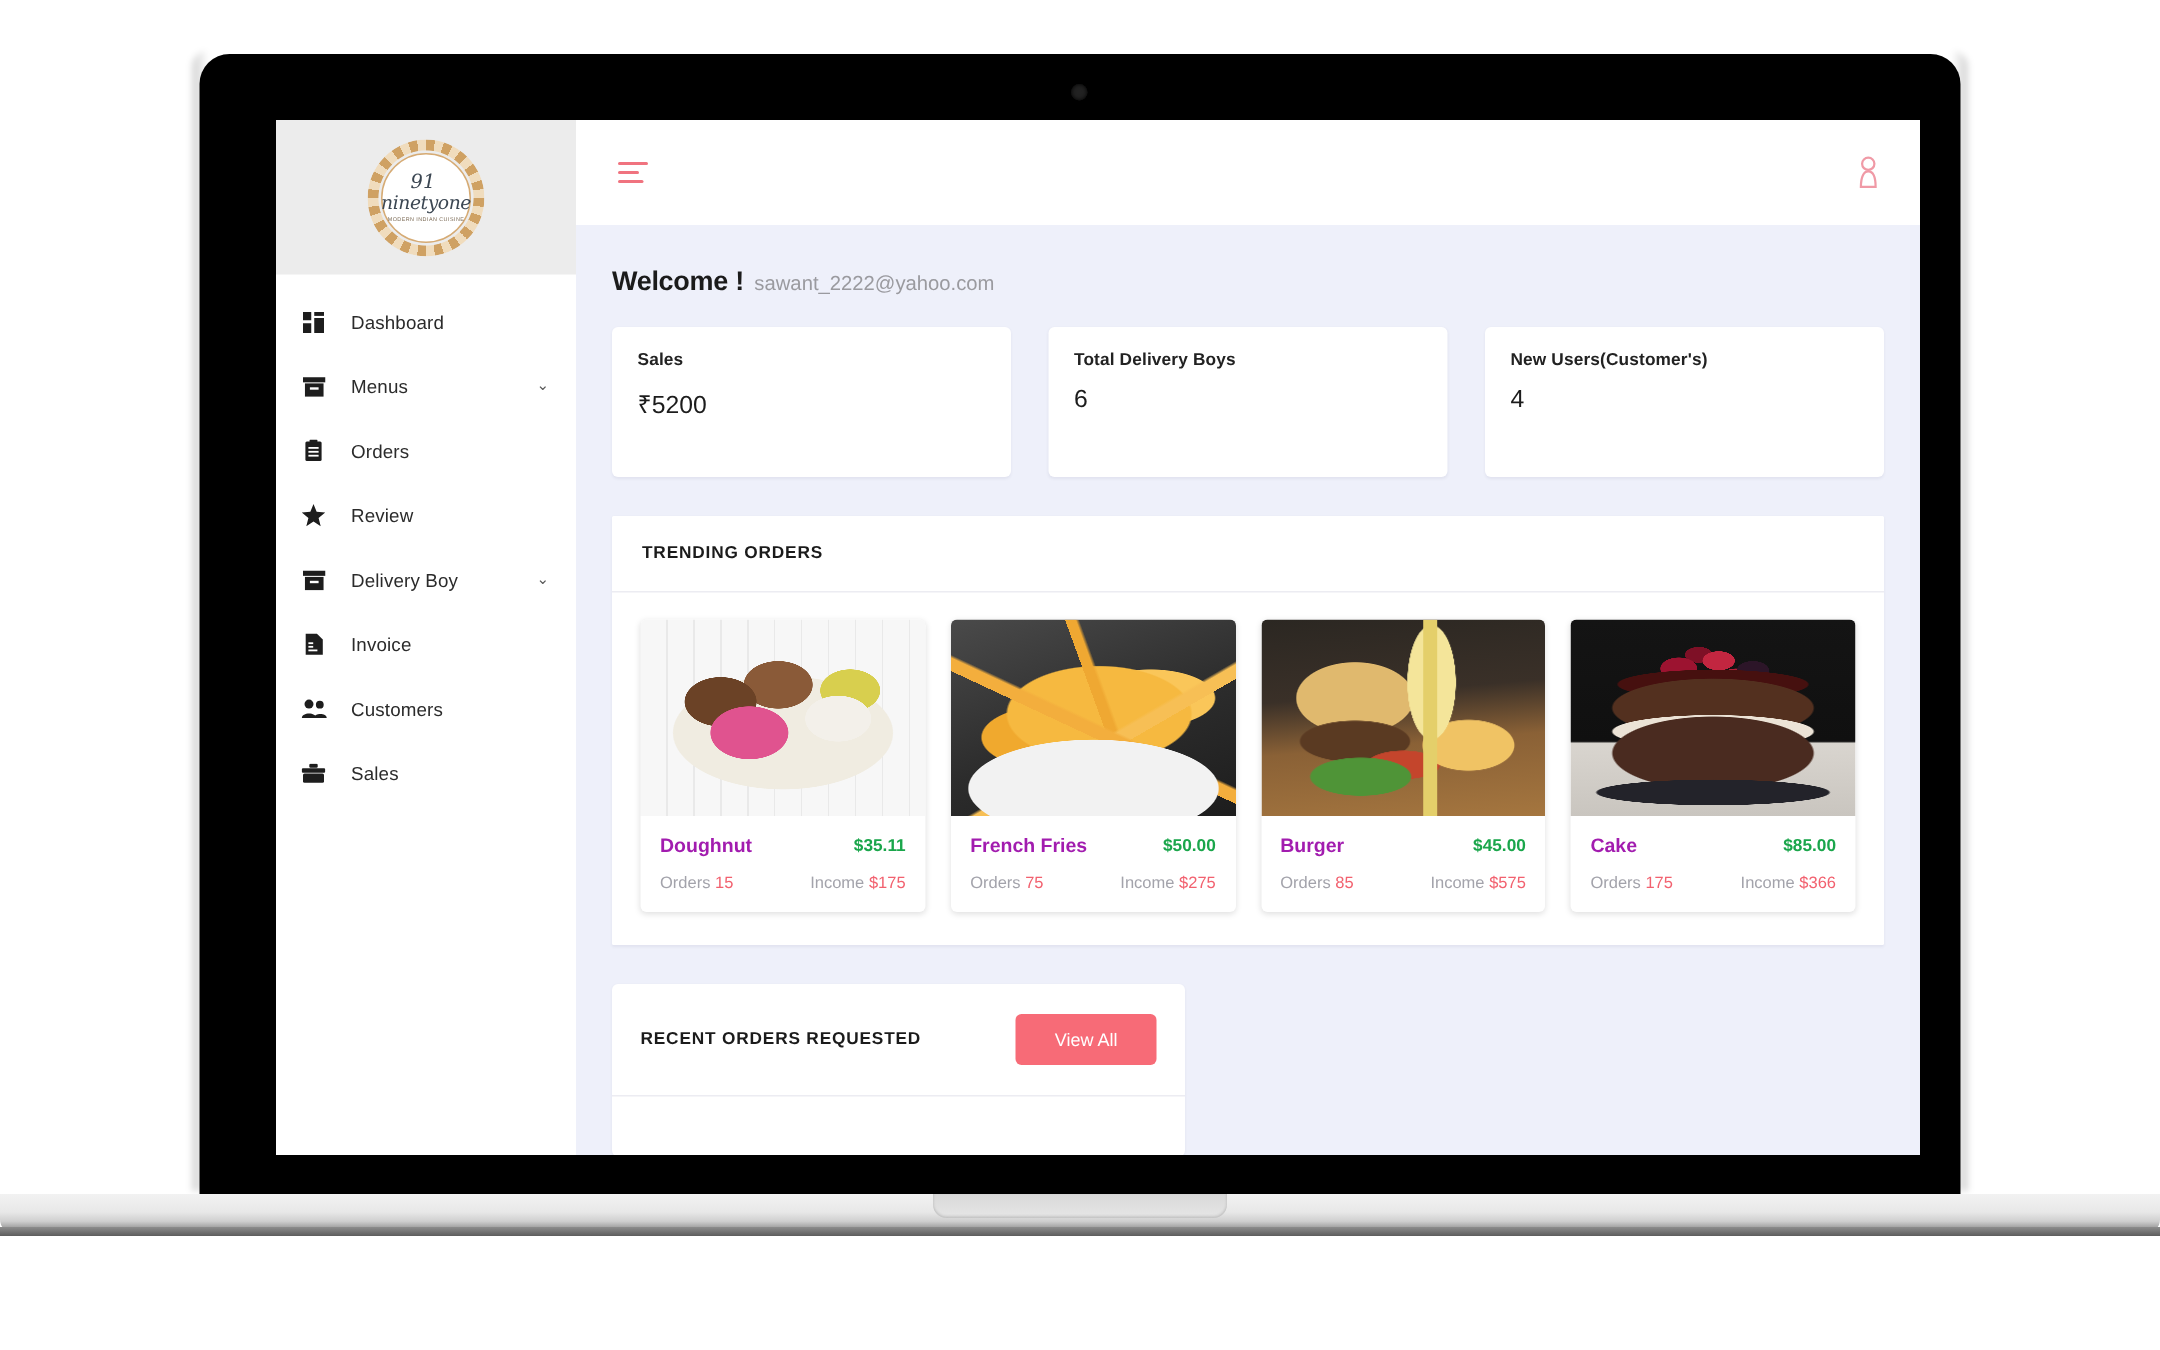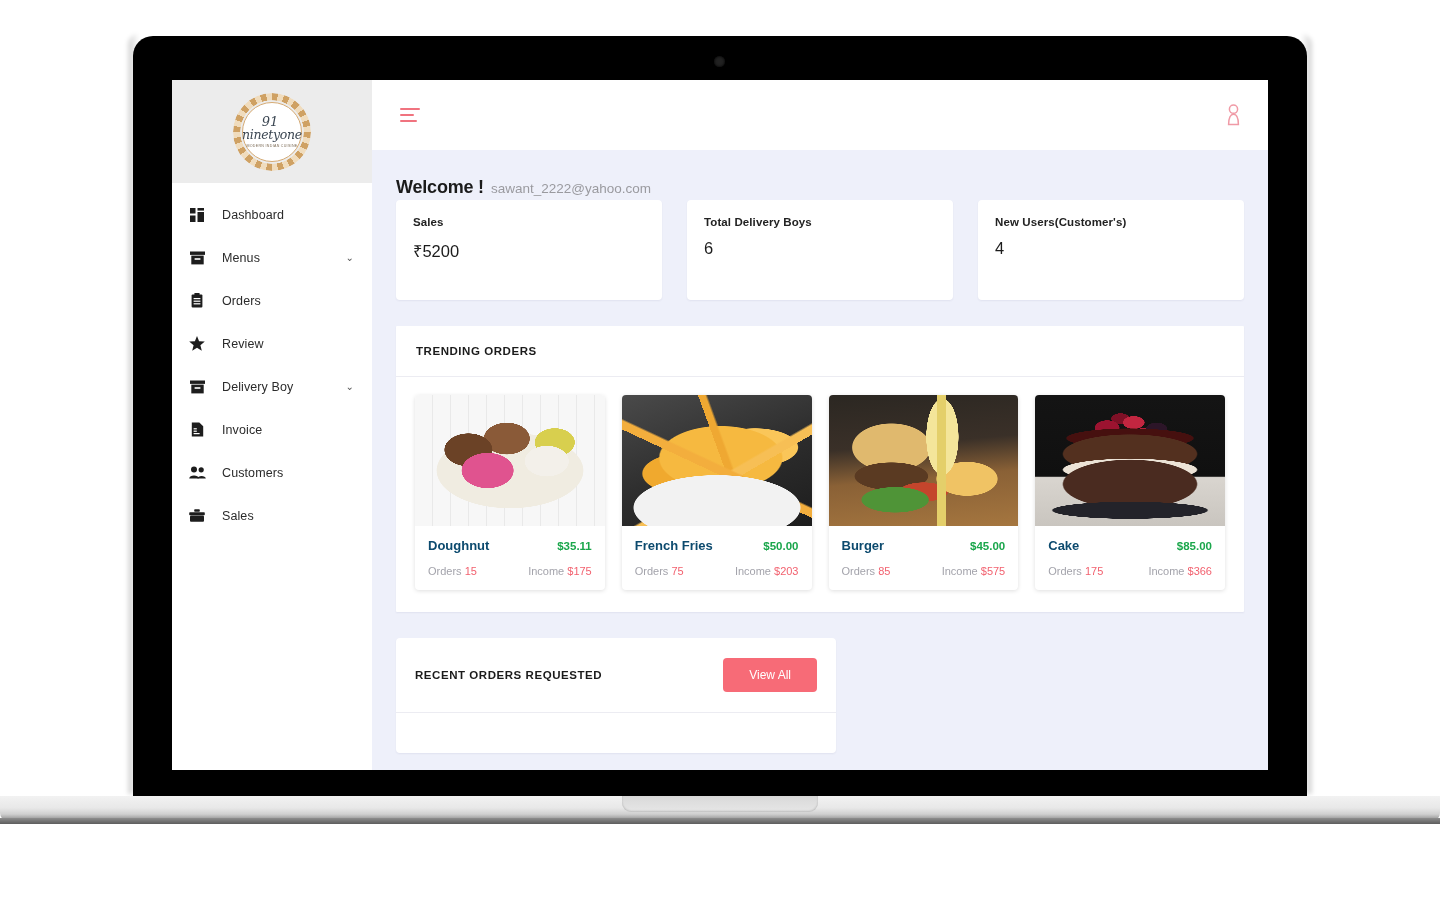--- a/index.html
+++ b/index.html
@@ -72,21 +72,21 @@
   .laptop-foot {
     position: absolute;
     left: 0px; top: 818px;
     width: 1440px; height: 6px;
     background: linear-gradient(to bottom, #8d8d8d, #5d5d5d);
   }
 
   
   .screen {
     position: absolute;
-    left: 172px; top: 80px;
+    left: 184px; top: 80px;
     width: 1096px; height: 690px;
     background: #ffffff;
     overflow: hidden;
     display: flex;
   }
 
   
   .sidebar {
     width: 200px;
     flex: 0 0 200px;
@@ -215,21 +215,21 @@
 
   .content {
     flex: 1;
     padding: 27px 24px 0 24px;
     overflow: hidden;
   }
 
   .welcome {
     display: flex;
     align-items: baseline;
-    margin-bottom: 2px;
+    margin-bottom: 20px;
   }
   .welcome-title {
     font-size: 18px;
     font-weight: bold;
     color: #1b1b1b;
     letter-spacing: -0.2px;
   }
   .welcome-mail {
     font-size: 13.5px;
     color: #9a9a9f;
@@ -303,21 +303,21 @@
   }
   .prod-info { padding: 12px 13px 13px 13px; }
   .prod-row1 {
     display: flex;
     align-items: center;
     justify-content: space-between;
   }
   .prod-name {
     font-size: 13px;
     font-weight: bold;
-    color: #0c4a6e;
+    color: #a21caf;
   }
   .prod-price {
     font-size: 11.5px;
     font-weight: bold;
     color: #1aa64b;
   }
   .prod-row2 {
     display: flex;
     align-items: center;
     justify-content: space-between;
@@ -325,21 +325,21 @@
     font-size: 11px;
     color: #a3a3ab;
   }
   .accentnum { color: #f2616f; }
 
   
   .recent {
     background: #ffffff;
     border-radius: 4px;
     box-shadow: 0 1px 2px rgba(50,50,93,0.07);
-    width: 440px;
+    width: 382px;
   }
   .recent-head {
     padding: 20px 19px;
     display: flex;
     align-items: center;
     justify-content: space-between;
     border-bottom: 1px solid #ececf2;
   }
   .btn-viewall {
     background: #f76b77;
@@ -608,21 +608,21 @@
 
             <div class="prod-card">
               <div class="prod-img img-fries"></div>
               <div class="prod-info">
                 <div class="prod-row1">
                   <span class="prod-name">French Fries</span>
                   <span class="prod-price">$50.00</span>
                 </div>
                 <div class="prod-row2">
                   <span><span>Orders</span> <span class="accentnum">75</span></span>
-                  <span><span>Income</span> <span class="accentnum">$203</span></span>
+                  <span><span>Income</span> <span class="accentnum">$275</span></span>
                 </div>
               </div>
             </div>
 
             <div class="prod-card">
               <div class="prod-img img-burger"></div>
               <div class="prod-info">
                 <div class="prod-row1">
                   <span class="prod-name">Burger</span>
                   <span class="prod-price">$45.00</span>

